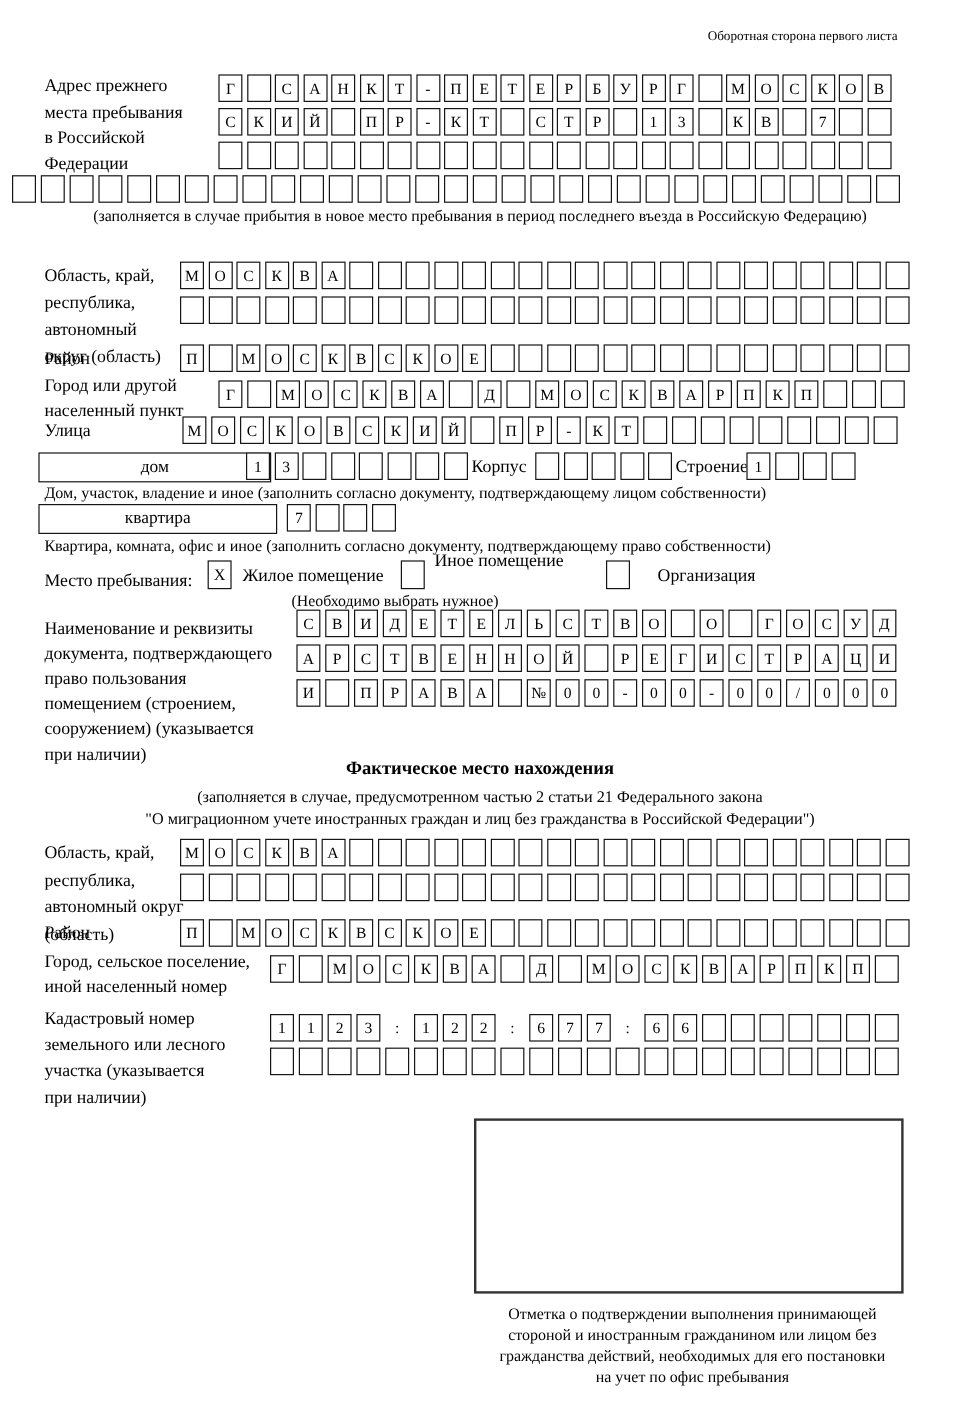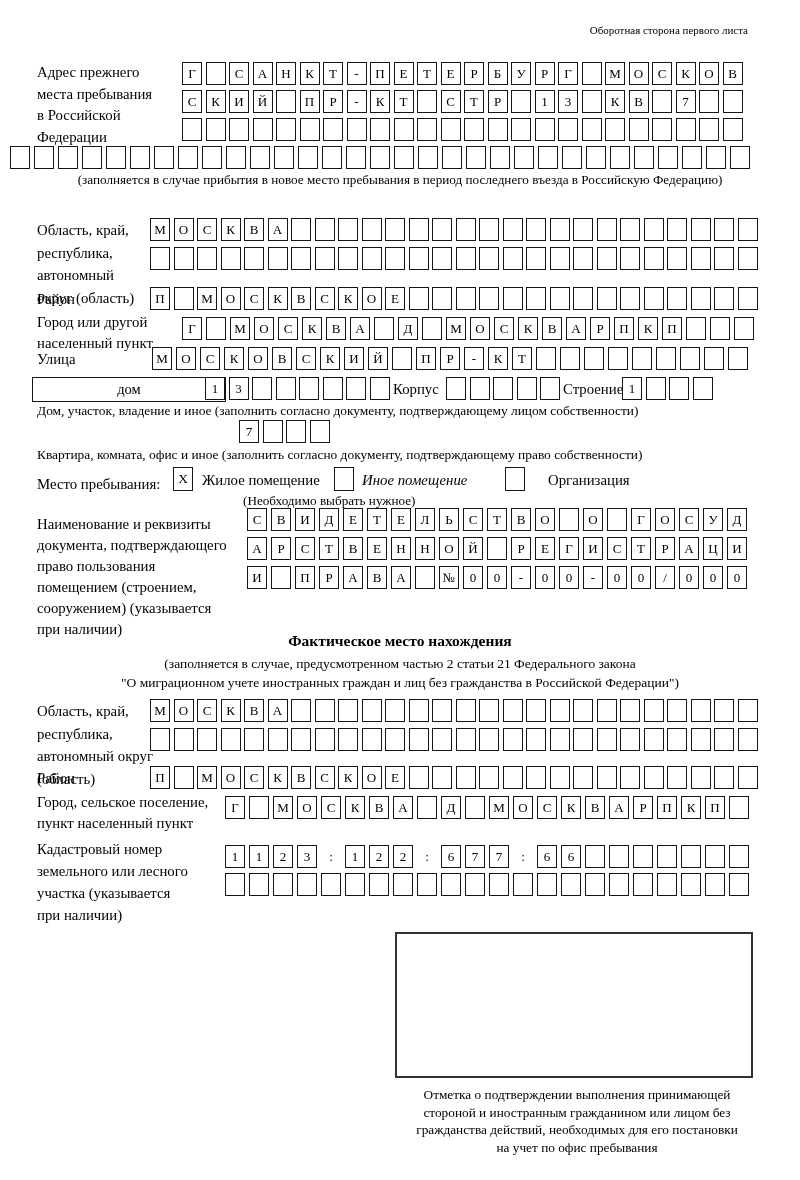--- a/index.html
+++ b/index.html
@@ -324,33 +324,34 @@
     </div>
   <div class="abs lbl" style="left:563px;top:379px;">Строение</div>
   <div class="cellrow" style="left:622px;top:377px;">
       <span class="cell">1</span>
       <span class="cell"></span>
       <span class="cell"></span>
       <span class="cell"></span>
     </div>
   <div class="abs cap" style="left:37px;top:403px;font-size:13.4px;">Дом, участок, владение и иное (заполнить согласно документу, подтверждающему лицом собственности)</div>
 
+  <div class="wbox" style="left:32px;top:420px;width:199px;height:25px;">квартира</div>
   <div class="cellrow" style="left:239px;top:420px;">
       <span class="cell">7</span>
       <span class="cell"></span>
       <span class="cell"></span>
       <span class="cell"></span>
     </div>
   <div class="abs cap" style="left:37px;top:447px;font-size:13.4px;">Квартира, комната, офис и иное (заполнить согласно документу, подтверждающему право собственности)</div>
 
   <div class="abs lbl" style="left:37px;top:474px;">Место пребывания:</div>
   <div class="chk" style="left:173px;top:467px;">X</div>
   <div class="abs lbl" style="left:202px;top:470px;">Жилое помещение</div>
   <div class="chk" style="left:334px;top:467px;"></div>
-  <div class="abs lbl" style="left:362px;top:470px;font-style:italic;">Иное помещение</div>
+  <div class="abs lbl" style="left:362px;top:458px;">Иное помещение</div>
   <div class="chk" style="left:505px;top:467px;"></div>
   <div class="abs lbl" style="left:548px;top:470px;">Организация</div>
   <div class="abs cap" style="left:243px;top:493px;">(Необходимо выбрать нужное)</div>
 
   <div class="abs lbl" style="left:37px;top:514px;line-height:21px;">
     <div>Наименование и реквизиты</div>
     <div>документа, подтверждающего</div>
     <div>право пользования</div>
     <div>помещением (строением,</div>
     <div>сооружением) (указывается</div>
@@ -518,21 +519,21 @@
       <span class="cell"></span>
       <span class="cell"></span>
       <span class="cell"></span>
       <span class="cell"></span>
       <span class="cell"></span>
       <span class="cell"></span>
     </div>
 
   <div class="abs lbl" style="left:37px;top:792px;line-height:20.5px;">
     <div>Город, сельское поселение,</div>
-    <div>пункт населенный пункт</div>
+    <div>иной населенный номер</div>
   </div>
   <div class="cellrow p24" style="left:225px;top:796px;">
       <span class="cell">Г</span>
       <span class="cell"></span>
       <span class="cell">М</span>
       <span class="cell">О</span>
       <span class="cell">С</span>
       <span class="cell">К</span>
       <span class="cell">В</span>
       <span class="cell">А</span>

